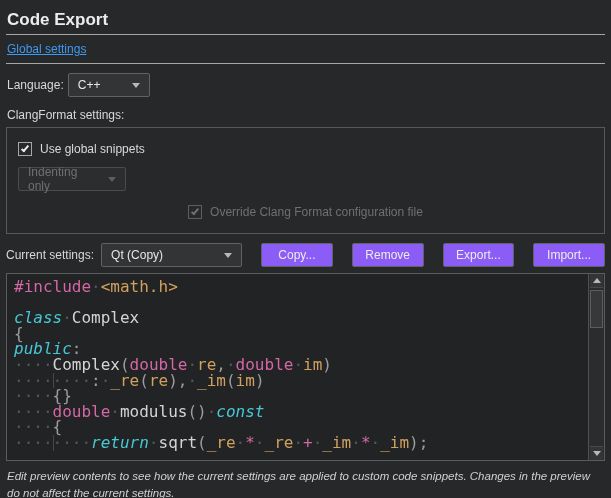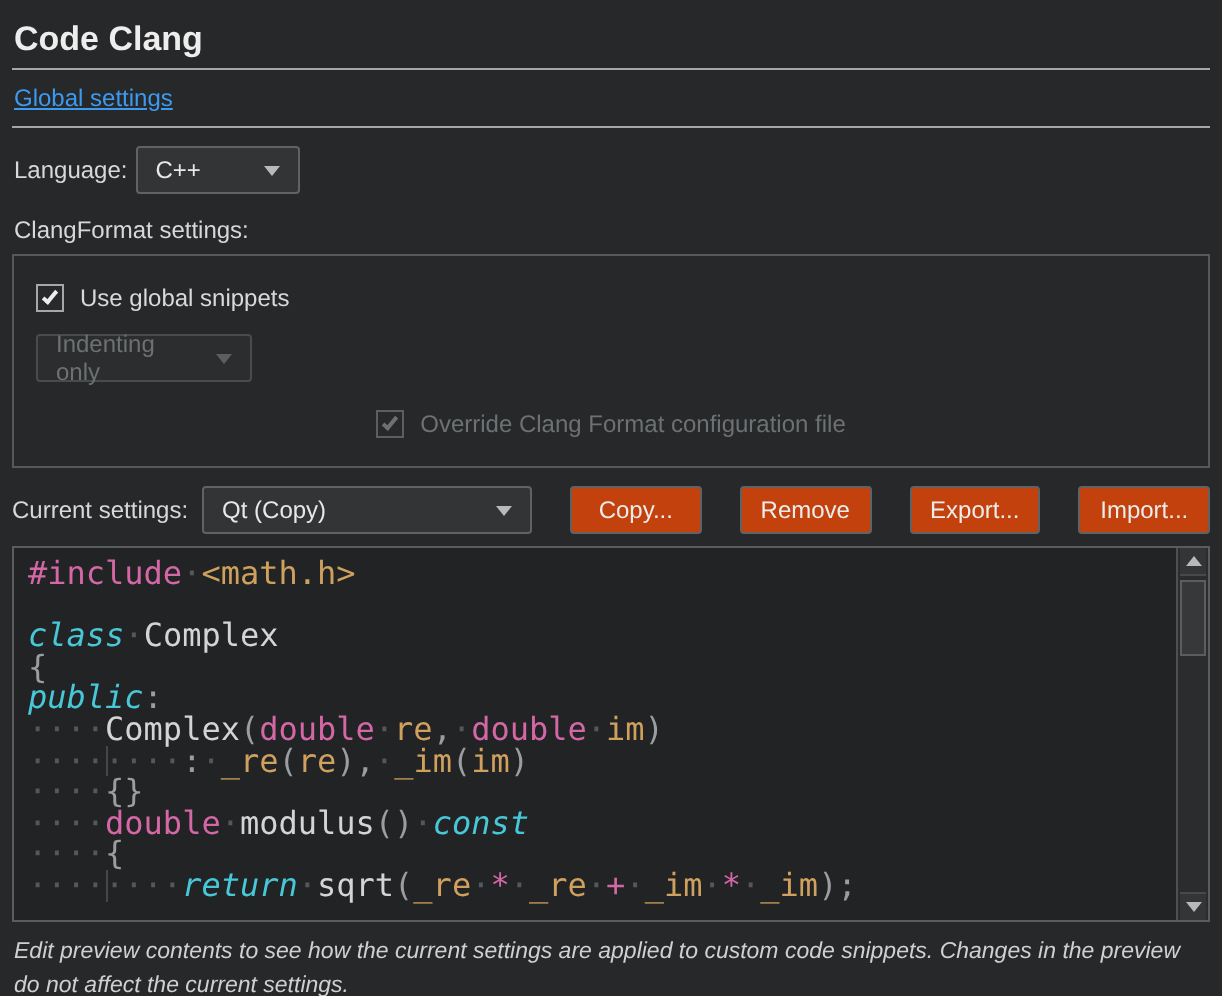--- a/index.html
+++ b/index.html
@@ -20,21 +20,21 @@
   .lang-row { margin:9px 7px 0; gap:4px; }
   .field-label { color:#d6d8d9; }
 
   .combo {
     height:24px; display:flex; align-items:center; justify-content:space-between;
     background:#323435; border:1px solid #606263; border-radius:2px;
     padding:0 9px; color:#e8e8e8; cursor:pointer;
   }
   .combo-lang { width:82px; }
   .combo-mode { width:108px; margin:11px 0 0 0; }
-  .combo-current { width:165px; }
+  .combo-current { width:141px; }
   .chev { width:0; height:0; border-left:4px solid transparent; border-right:4px solid transparent; border-top:5px solid #b7babc; margin-left:8px; }
   .combo.disabled { background:#2b2d2e; border-color:#494b4c; color:#6e7173; cursor:default; }
   .combo.disabled .chev { border-top-color:#5c5e5f; }
 
   .section-label { margin:11px 7px 0; color:#d6d8d9; }
 
   .groupbox { margin:5px 6px 0; border:1px solid #565859; padding:13px 11px 14px; }
   .cb-row { display:flex; align-items:center; gap:8px; height:15px; }
   .cb-row + .combo-mode { margin-top:11px; }
   .cb-row.second { margin-top:13px;justify-content:center; }
@@ -44,21 +44,21 @@
   }
   .check-icon { display:none; width:4px; height:8px; margin-top:-2px;
     border-right:2px solid #ededed; border-bottom:2px solid #ededed; transform:rotate(40deg); }
   .checkbox.on .check-icon { display:block; }
   .cb-row.disabled .checkbox { border-color:#5c5e5f; cursor:default; }
   .cb-row.disabled .check-icon { border-color:#6e7173; }
   .cb-row.disabled .cb-label { color:#6e7173; }
 
   .settings-row { margin:9px 6px 0; gap:7px;justify-content:center; }
   .btn {
-    flex:1; height:24px; background:#c2410c; border:1px solid #606263; border-radius:2px;
+    flex:1; height:24px; background:#8b5cf6; border:1px solid #606263; border-radius:2px;
     color:#ececec; font-family:"Liberation Sans", sans-serif; font-size:12px; cursor:pointer;margin-left:12px;
   }
 
   .editor { position:relative; margin:6px 6px 0; height:188px; background:#212324; border:1px solid #5a5c5d; overflow:hidden; }
   .code {
     position:absolute; left:0; top:0; right:16px; bottom:0;
     padding:5px 0 0 7px; font-family:"DejaVu Sans Mono", monospace;
     font-size:16px; line-height:15.6px; white-space:pre; cursor:text;
   }
   .code-line { height:15.6px; }
@@ -78,21 +78,21 @@
   .tri-down { width:0; height:0; border-left:4px solid transparent; border-right:4px solid transparent; border-top:5px solid #b7babc; }
   .sb-thumb { position:absolute; left:1px; right:1px; top:16px; height:38px; background:#363839; border:1px solid #5b5d5e; cursor:grab; }
 
   .footer-note { margin:7px 7px 0; font-style:italic; color:#cfd0d1; font-size:11.5px; line-height:1.5; }
 </style>
 </head>
 <body>
 
 <div class="page">
 
-  <div class="page-title">Code Clang</div>
+  <div class="page-title">Code Export</div>
   <div class="hr hr-title"></div>
 
   <div class="link-row">
     <a class="link">Global settings</a>
   </div>
   <div class="hr hr-link"></div>
 
   <div class="row lang-row">
     <span class="field-label">Language:</span>
     <div class="combo combo-lang">

